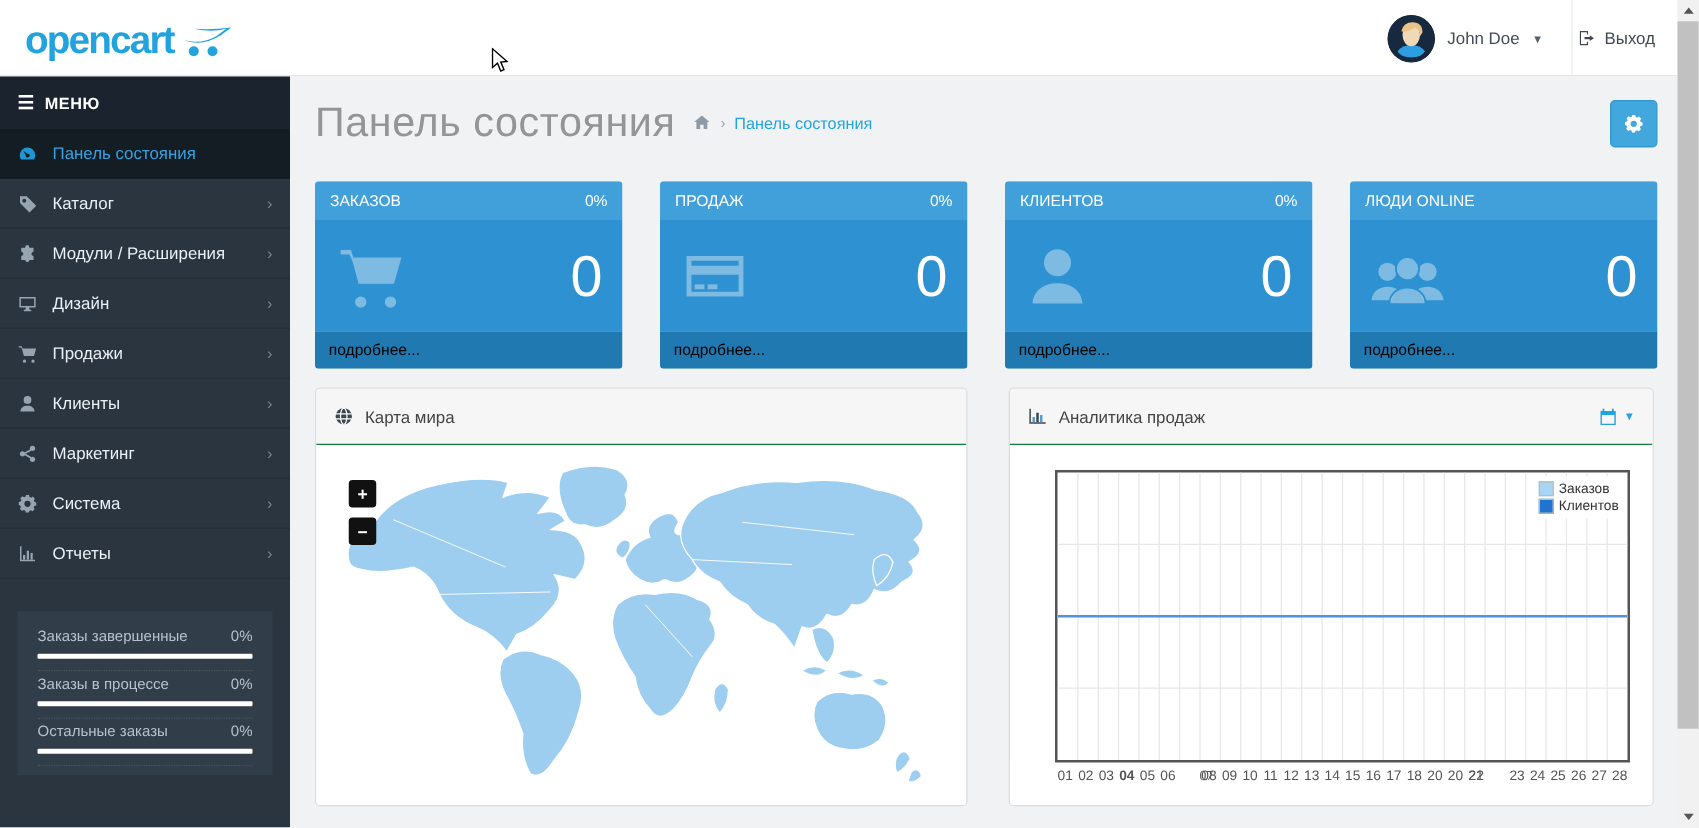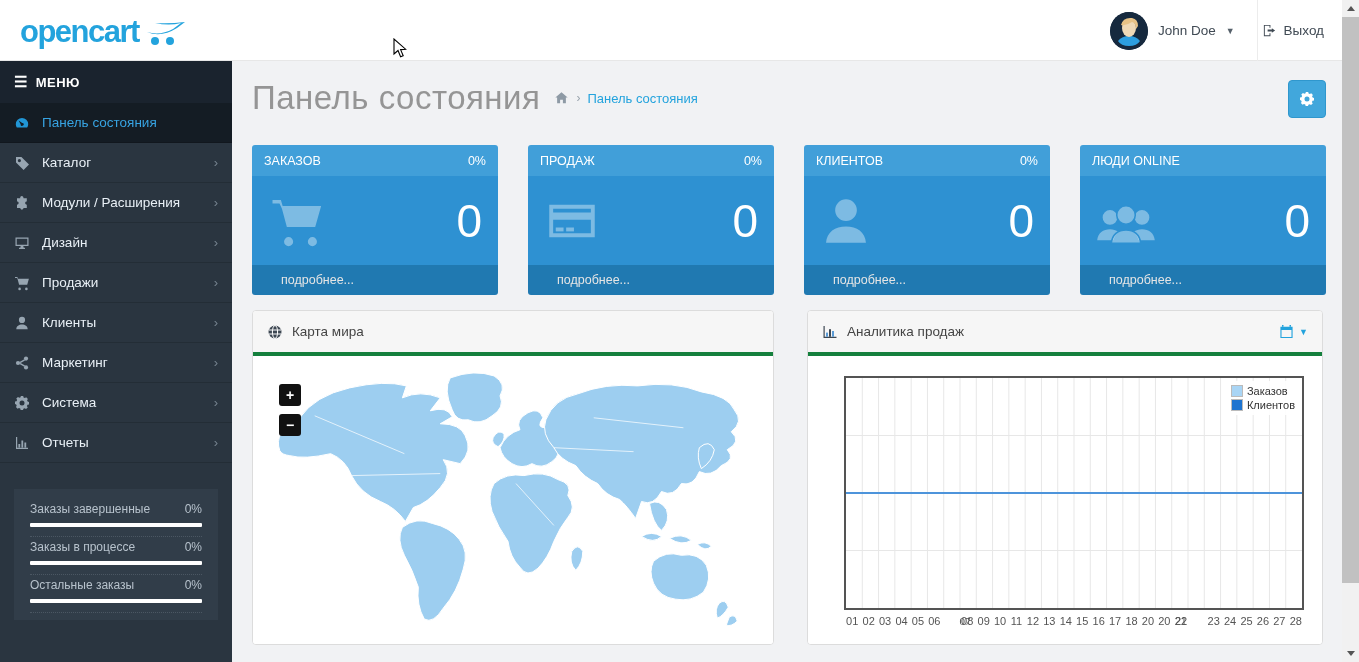--- a/index.html
+++ b/index.html
@@ -54,28 +54,28 @@
   .crumb-link { color:#23a3dd; cursor:pointer; }
   .gear-btn { position:absolute; right:16px; top:19px; width:38px; height:38px; background:#41a7dc; border:1px solid #2f97cd; border-radius:4px; color:#fff; display:flex; align-items:center; justify-content:center; cursor:pointer; }
 
   
   .tiles { display:flex; gap:30px; padding:0 16px 0 20px; }
   .tile { width:246px; height:150px; border-radius:3px; overflow:hidden; display:flex; flex-direction:column; }
   .tile-head { height:31px; background:#419fd9; color:#fff; display:flex; align-items:center; justify-content:space-between; padding:0 12px; font-size:12.5px; }
   .tile-body { flex:1; background:#2e91d2; position:relative; display:flex; align-items:center; }
   .tile-icon { position:absolute; left:14px; top:50%; transform:translateY(-50%); color:rgba(255,255,255,.38); }
   .tile-value { position:absolute; right:16px; top:50%; transform:translateY(-50%); color:#fff; font-size:46px; font-weight:300; }
-  .tile-foot { height:30px; background:#2079b1; color:#e5e5e5; display:flex; align-items:center; padding:0 29px; font-size:12.5px; cursor:pointer; }
+  .tile-foot { height:30px; background:#2079b1; color:#000000; display:flex; align-items:center; padding:0 11px; font-size:12.5px; cursor:pointer; }
 
   
   .panels { display:flex; gap:33px; padding:15px 16px 0 20px; }
   .panel { background:#fff; border:1px solid #dcdcdc; border-radius:4px; overflow:hidden; }
   .panel-map { width:522px; height:335px; }
   .panel-chart { width:516px; height:335px; }
-  .panel-head { height:45px; background:#f6f6f6; border-bottom:4px solid #15803d; display:flex; align-items:center; padding:0 14px; gap:9px; font-size:13.5px; color:#444; }
+  .panel-head { height:45px; background:#f6f6f6; border-bottom:1px solid #15803d; display:flex; align-items:center; padding:0 14px; gap:9px; font-size:13.5px; color:#444; }
   .panel-head .ph-icon { color:#3d4752; }
   .panel-head .spacer { flex:1; }
   .cal-btn { display:flex; align-items:center; gap:5px; color:#23a3dd; cursor:pointer; }
   .map-body { position:relative; width:100%; height:289px; background:#fff; }
   .map-zoom { position:absolute; left:26px; width:22px; height:22px; background:#111; color:#fff; border-radius:3px; font-size:14px; font-weight:bold; display:flex; align-items:center; justify-content:center; cursor:pointer; }
   .map-zoom.zin { top:28px; } .map-zoom.zout { top:58px; }
 
   
   .chart-body { position:relative; width:100%; height:289px; background:#fff; }
   .plot { position:absolute; left:36px; top:20px; width:460px; height:234px; border:2px solid #545454; background:#fff; }
@@ -410,21 +410,21 @@
               <div class="legend-row">
                 <span class="legend-swatch" style="background: rgb(30, 116, 208);"></span>
                 <span class="legend-label">Клиентов</span>
               </div>
             </div>
         </div>
         <div class="x-labels">
             <div class="x-lab" style="left: 8.21429px;">01</div>
             <div class="x-lab" style="left: 24.6429px;">02</div>
             <div class="x-lab" style="left: 41.0714px;">03</div>
-            <div class="x-lab" style="left: 57.5px;">04</div>
+            <div class="x-lab" style="left: 57.5px; font-weight: bold;">04</div>
             <div class="x-lab" style="left: 73.9286px;">05</div>
             <div class="x-lab" style="left: 90.3571px;">06</div>
             <div class="x-lab" style="left: 121px; font-family: Liberation Serif, serif;">07</div>
             <div class="x-lab" style="left: 123.214px;">08</div>
             <div class="x-lab" style="left: 139.643px;">09</div>
             <div class="x-lab" style="left: 156.071px;">10</div>
             <div class="x-lab" style="left: 172.5px;">11</div>
             <div class="x-lab" style="left: 188.929px;">12</div>
             <div class="x-lab" style="left: 205.357px;">13</div>
             <div class="x-lab" style="left: 221.786px;">14</div>

